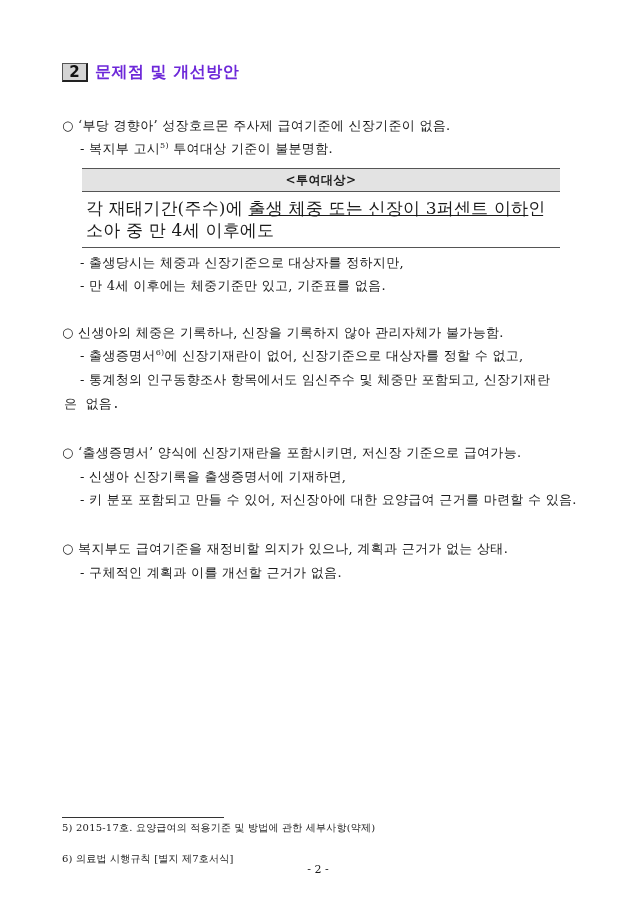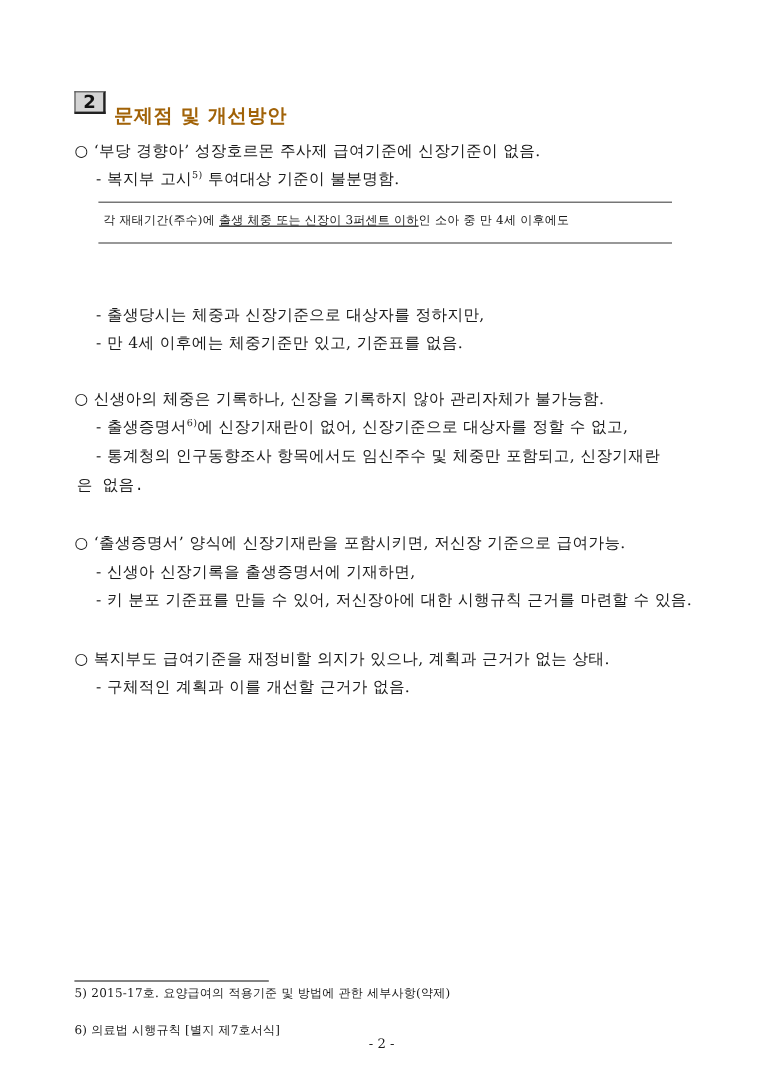--- a/index.html
+++ b/index.html
@@ -16,40 +16,40 @@
     width: 26px; height: 19px; background: #d4d4d4;
     border: 1px solid #555; border-right: 2px solid #222; border-bottom: 2px solid #222;
     box-sizing: border-box;
     display: flex; align-items: center; justify-content: center;
     font-family: "DejaVu Sans", "Liberation Sans", sans-serif;
     font-weight: bold; font-size: 15px; color: #111;
   }
   .heading-title {
     margin-left: 7px;
     font-family: "DejaVu Sans", "Liberation Sans", sans-serif;
-    font-weight: bold; font-size: 16px; color: #a16207; letter-spacing: 0.5px; margin-top: 25px;
+    font-weight: bold; font-size: 16px; color: #6d28d9; letter-spacing: 0.5px;
   }
   .line {
     position: absolute; font-size: 13px; white-space: nowrap; letter-spacing: 0.3px; text-align: center;
   }
   .bullet-main { left: 62px; }
   .bullet-sub { left: 80px; }
   .cont { left: 64px; font-family: Liberation Mono, monospace; }
   sup { font-size: 8px; vertical-align: 5px; }
   .box {
     position: absolute; left: 82px; top: 168px; width: 478px;
     border-top: 1px solid #555; border-bottom: 1px solid #555;
   }
   .box-head {
     background: #e3e3e3; border-bottom: 1px solid #555;
     height: 22px; display: flex; align-items: center; justify-content: center;
     font-size: 12px; font-weight: bold; letter-spacing: 0.5px;
   }
   .box-body {
-    padding: 5px 4px 6px 4px; font-size: 10px; line-height: 22px; letter-spacing: 0.2px;
+    padding: 5px 4px 6px 4px; font-size: 17px; line-height: 22px; letter-spacing: 0.2px;
   }
   .u { text-decoration: underline; }
   .fn-sep {
     position: absolute; left: 62px; top: 817px; width: 162px; height: 1px; background: #333;
   }
   .fn {
     position: absolute; left: 62px; font-size: 10px; white-space: nowrap; letter-spacing: 0.2px;
   }
   .page-num {
     position: absolute; left: 0; width: 636px; top: 863px; text-align: center; font-size: 11px;
@@ -60,36 +60,37 @@
 
 <div class="heading">
   <div class="num-box">2</div>
   <div class="heading-title">문제점 및 개선방안</div>
 </div>
 
 <div class="line bullet-main" style="top:117px">○ ‘부당 경향아’ 성장호르몬 주사제 급여기준에 신장기준이 없음.</div>
 <div class="line bullet-sub" style="top:140px"><span>- 복지부 고시</span><sup>5)</sup><span> 투여대상 기준이 불분명함.</span></div>
 
 <div class="box">
+  <div class="box-head">&lt;투여대상&gt;</div>
   <div class="box-body">
     <div><span>각 재태기간(주수)에 </span><span class="u">출생 체중 또는 신장이 3퍼센트 이하</span><span>인 소아 중 만 4세 이후에도</span></div>
   </div>
 </div>
 
 <div class="line bullet-sub" style="top:254px">- 출생당시는 체중과 신장기준으로 대상자를 정하지만,</div>
 <div class="line bullet-sub" style="top:277px">- 만 4세 이후에는 체중기준만 있고, 기준표를 없음.</div>
 
 <div class="line bullet-main" style="top:324px">○ 신생아의 체중은 기록하나, 신장을 기록하지 않아 관리자체가 불가능함.</div>
 <div class="line bullet-sub" style="top:347px"><span>- 출생증명서</span><sup>6)</sup><span>에 신장기재란이 없어, 신장기준으로 대상자를 정할 수 없고,</span></div>
 <div class="line bullet-sub" style="top:371px">- 통계청의 인구동향조사 항목에서도 임신주수 및 체중만 포함되고, 신장기재란</div>
 <div class="line cont" style="top:395px">은 없음.</div>
 
 <div class="line bullet-main" style="top:444px">○ ‘출생증명서’ 양식에 신장기재란을 포함시키면, 저신장 기준으로 급여가능.</div>
 <div class="line bullet-sub" style="top:468px">- 신생아 신장기록을 출생증명서에 기재하면,</div>
-<div class="line bullet-sub" style="top:491px">- 키 분포 기준표를 만들 수 있어, 저신장아에 대한 시행규칙 근거를 마련할 수 있음.</div>
+<div class="line bullet-sub" style="top:491px">- 키 분포 포함되고 만들 수 있어, 저신장아에 대한 요양급여 근거를 마련할 수 있음.</div>
 
 <div class="line bullet-main" style="top:540px">○ 복지부도 급여기준을 재정비할 의지가 있으나, 계획과 근거가 없는 상태.</div>
 <div class="line bullet-sub" style="top:564px">- 구체적인 계획과 이를 개선할 근거가 없음.</div>
 
 <div class="fn-sep"></div>
 <div class="fn" style="top:821px">5) 2015-17호. 요양급여의 적용기준 및 방법에 관한 세부사항(약제)</div>
 <div class="fn" style="top:852px">6) 의료법 시행규칙 [별지 제7호서식]</div>
 
 <div class="page-num">- 2 -</div>
 

